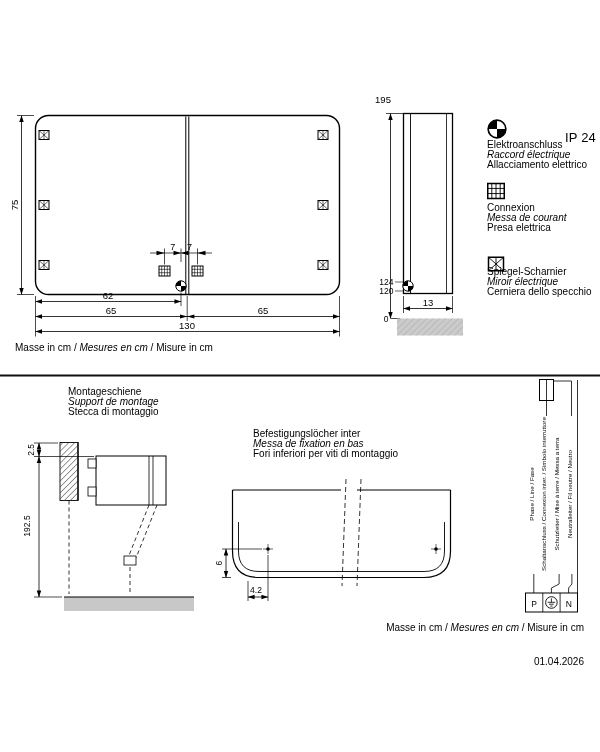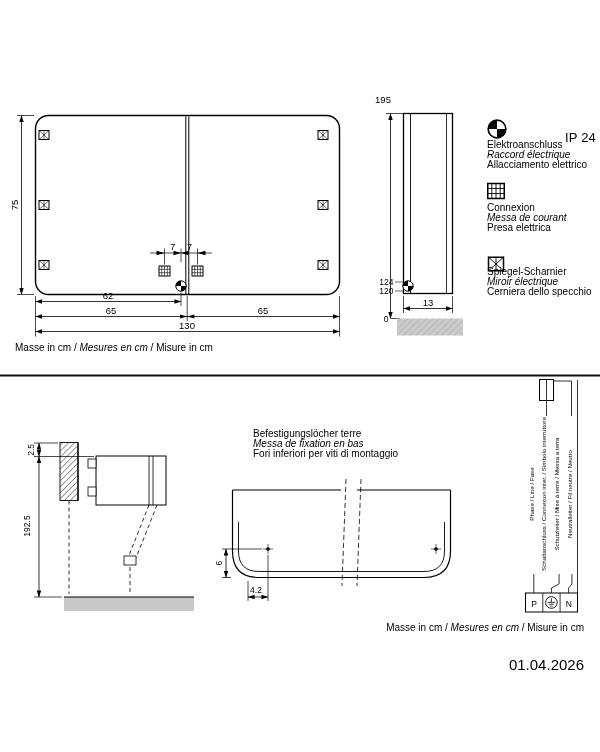--- a/index.html
+++ b/index.html
@@ -4,21 +4,21 @@
 <style>
   html,body{margin:0;padding:0;background:#fff;}
   .page{position:relative;width:600px;height:752px;background:#ffffff;
         font-family:"Liberation Sans",sans-serif;color:#000;overflow:hidden;}
   .page svg{position:absolute;left:0;top:0;}
   svg text{font-family:"Liberation Sans",sans-serif;fill:#000;}
   .tb{position:absolute;font-size:10px;line-height:10px;color:#000;}
   .it{font-style:italic;}
   .ip{position:absolute;font-size:13px;letter-spacing:.2px;}
   .units{position:absolute;font-size:10px;line-height:10px;}
-  .date{position:absolute;font-size:15px;}
+  .date{position:absolute;font-size:10px;}
   .ra{text-align:right;}
 </style>
 </head>
 <body>
 
 <div class="page">
 
 <svg width="600" height="752" viewBox="0 0 600 752">
   <defs>
     <marker id="arw" viewBox="0 0 10 8" markerWidth="9" markerHeight="7" refX="9.4" refY="4" orient="auto-start-reverse">
@@ -269,23 +269,28 @@
   <div class="tb" style="left:487px;top:267px;">
     <div>Spiegel-Scharnier</div>
     <div class="it">Miroir électrique</div>
     <div>Cerniera dello specchio</div>
   </div>
 
   <div class="units" style="left:15px;top:343px;">
     <span>Masse in cm</span><span> / </span><span class="it">Mesures en cm</span><span> / </span><span>Misure in cm</span>
   </div>
 
+  <div class="tb" style="left:68px;top:387px;">
+    <div>Montageschiene</div>
+    <div class="it">Support de montage</div>
+    <div>Stecca di montaggio</div>
+  </div>
 
   <div class="tb" style="left:253px;top:429px;">
-    <div>Befestigungslöcher terre</div>
+    <div>Befestigungslöcher inter</div>
     <div class="it">Messa de fixation en bas</div>
     <div>Fori inferiori per viti di montaggio</div>
   </div>
 
   <div class="units ra" style="right:16px;top:623px;">
     <span>Masse in cm</span><span> / </span><span class="it">Mesures en cm</span><span> / </span><span>Misure in cm</span>
   </div>
 
   <div class="date ra" style="right:16px;top:656px;">01.04.2026</div>
 

